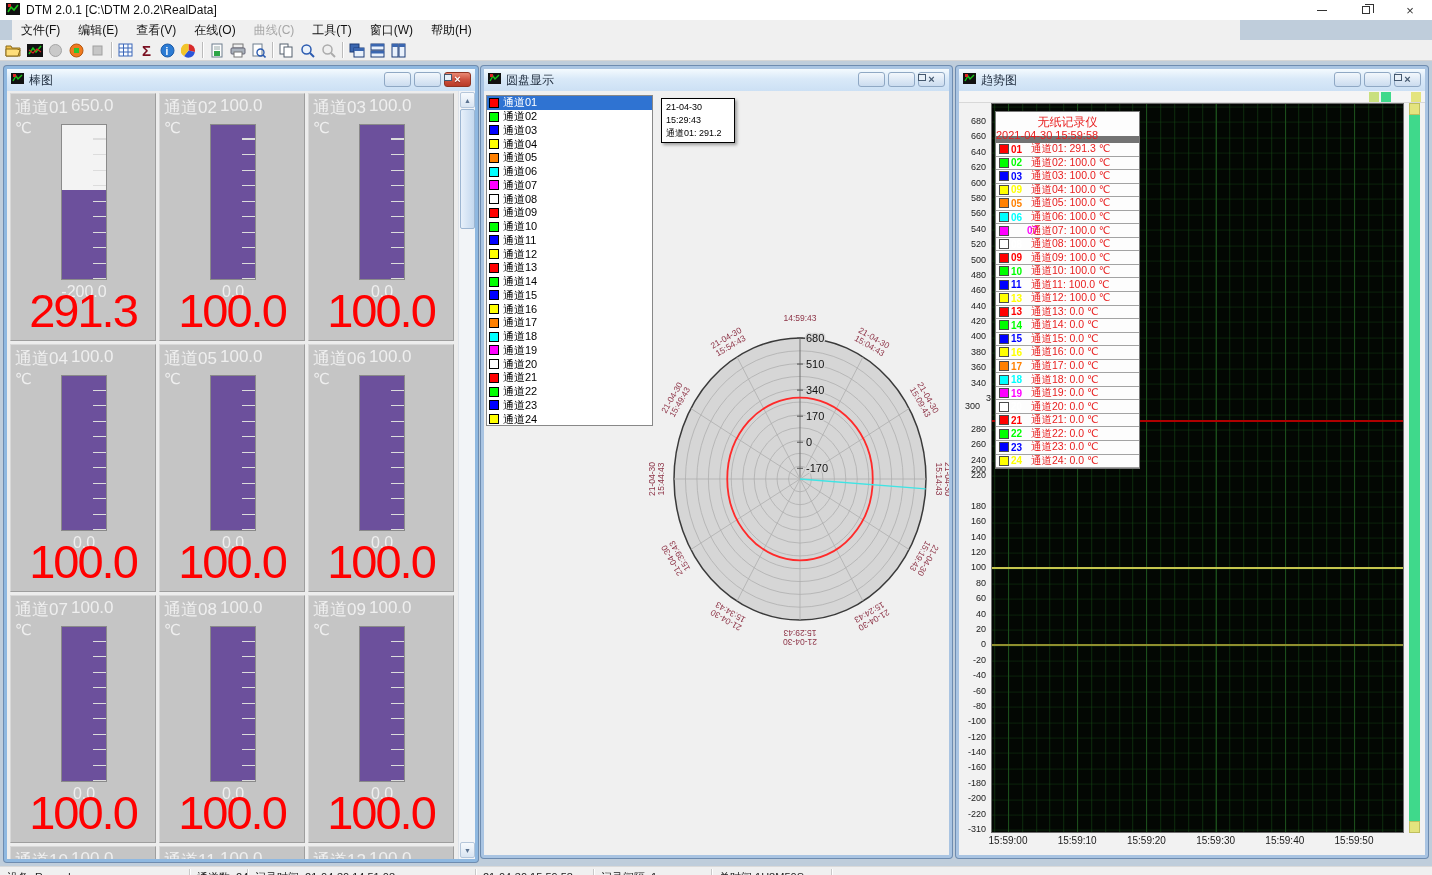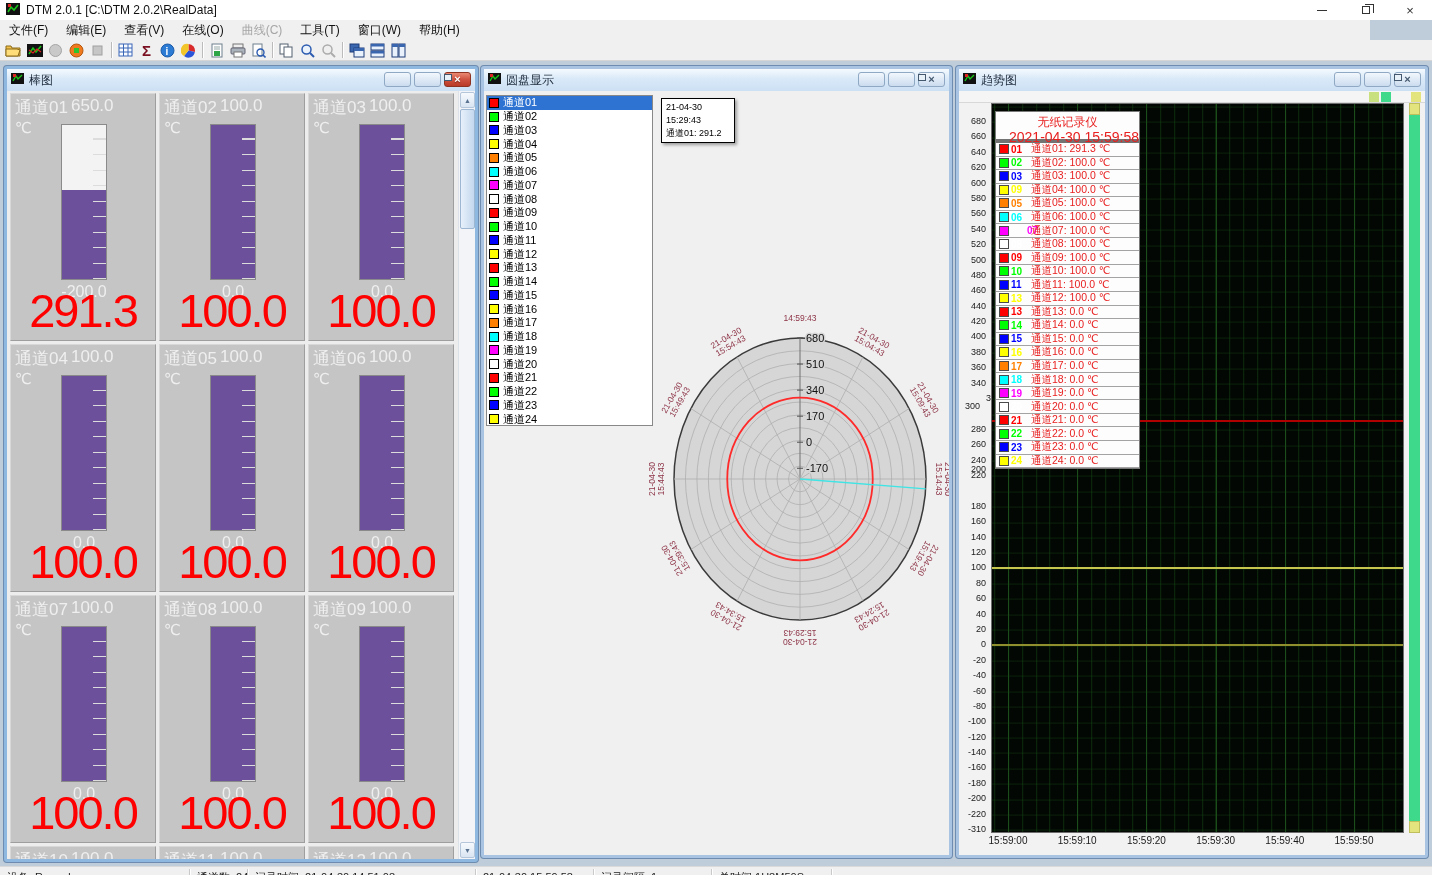--- a/index.html
+++ b/index.html
@@ -6,21 +6,21 @@
   html,body { width:1432px; height:875px; overflow:hidden; font-family:"Liberation Sans","DejaVu Sans",sans-serif; background:#BFCDDB; }
   
   #titlebar { position:absolute; left:0; top:0; width:1432px; height:20px; background:#FFFFFF; display:flex; align-items:center; font-size:12px; color:#111; }
   #titlebar .appicon { margin:0 6px 0 6px; }
   #win-controls { position:absolute; right:0; top:0; height:20px; display:flex; }
   .wc { width:44px; height:20px; display:flex; align-items:center; justify-content:center; color:#333; }
   .wc .mini { width:10px; border-top:1px solid #333; }
   .wc .rest { width:8px; height:8px; border:1px solid #333; position:relative; background:#fff; }
   .wc .rest:before { content:""; position:absolute; left:2px; top:-3px; width:8px; height:8px; border:1px solid #333; border-left:none; border-bottom:none; }
   .wc .clo { font-size:13px; line-height:13px; }
-  #menubar { position:absolute; left:0; top:20px; width:1370px; height:20px; background:#F0F0F0; display:flex; align-items:center; font-size:12px; }
+  #menubar { position:absolute; left:12px; top:20px; width:1228px; height:20px; background:#F0F0F0; display:flex; align-items:center; font-size:12px; }
   .menu-item { padding:0 9px; height:20px; line-height:20px; color:#111; }
   .menu-item.disabled { color:#A6A6A6; }
   #toolbar { position:absolute; left:0; top:40px; width:1432px; height:21px; background:#F0F0F0; border-bottom:1px solid #D5D5D5; display:flex; align-items:center; padding-left:3px; }
   .tb-icon { width:21px; height:19px; display:flex; align-items:center; justify-content:center; }
   .tb-sep { width:1px; height:16px; background:#BBB; margin:0 3px; box-shadow:1px 0 0 #fff; }
   
   .panel { position:absolute; border:3px solid #A9C4E2; border-radius:3px; background:#EFEFEF; box-shadow:0 0 0 1px #6E8CB0; }
   .panel.active { border-color:#8FB8E0; }
   .ptitle { height:22px; display:flex; align-items:center; font-size:12px; color:#1E2B3C; padding-left:4px;
             background:linear-gradient(#F4FAFE,#D9E9F8 45%,#CCE0F4); }
@@ -64,21 +64,21 @@
               repeating-linear-gradient(to right, rgba(22,80,22,.50) 0 1px, transparent 1px 13.84px),
               repeating-linear-gradient(to bottom, rgba(18,66,18,.45) 0 1px, transparent 1px 15.39px);
             background-position:2.2px 0, 0 2.6px; }
   .t-majv { position:absolute; top:0; bottom:0; width:1px; background:#1B4D1B; }
   .t-line { position:absolute; left:0; right:0; height:2px; }
   #t-ylabels { position:absolute; left:0; top:12px; width:29px; height:730px; }
   .t-yl { position:absolute; right:2px; width:27px; text-align:right; font-size:9px; color:#1A1A1A; }
   .t-xl { position:absolute; top:744px; width:64px; text-align:center; font-size:10px; color:#1A1A1A; }
   #t-legend { position:absolute; left:36px; top:20px; width:145px; background:#FDFDFD; border:1px solid #7A7A7A; z-index:5; }
   .tl-title { text-align:center; font-size:12px; color:#E82020; padding-top:2px; height:17px; }
-  .tl-date  { text-align:right; font-size:14px; color:#E82020; height:14px; border-bottom:4px solid #737373; }
+  .tl-date  { text-align:left; font-size:11px; color:#E82020; height:14px; border-bottom:7px solid #737373; }
   .tl-row { height:13.55px; display:flex; align-items:center; border-bottom:1px solid #a3a3a3; padding-left:3px; }
   .tl-sw { width:10px; height:10px; border:1px solid #4A4A4A; flex:none; }
   .tl-id { width:20px; font-size:10px; font-weight:bold; margin-left:2px; }
   .tl-tx { font-size:10.5px; color:#E82020; white-space:nowrap; }
   #t-vscroll { position:absolute; right:5px; top:12px; width:11px; height:730px; background:#3FD98B; }
   #t-vscroll .cap { position:absolute; left:0; width:11px; height:12px; background:#E4E47E; border:1px solid #BFBF5E; }
   
   #statusbar { position:absolute; left:0; top:866px; width:1432px; height:20px; background:#F0F0F0; border-top:1px solid #DADADA; display:flex; font-size:11px; color:#222; align-items:center; }
   .sb-seg { height:16px; line-height:16px; padding-left:7px; border-right:1px solid #C9C9C9; box-shadow:1px 0 0 #fff; white-space:nowrap; overflow:hidden; }
   svg text { font-family:"Liberation Sans","DejaVu Sans",sans-serif; }

